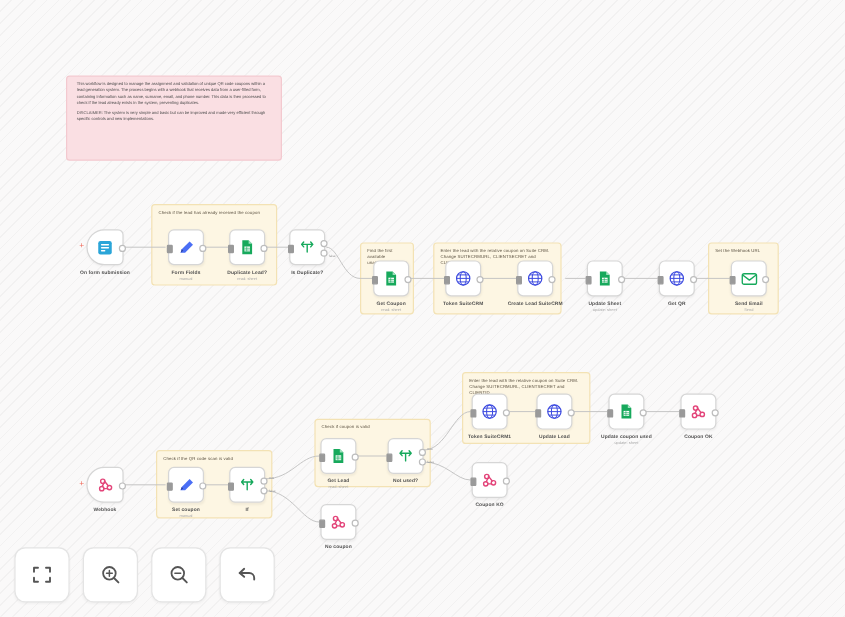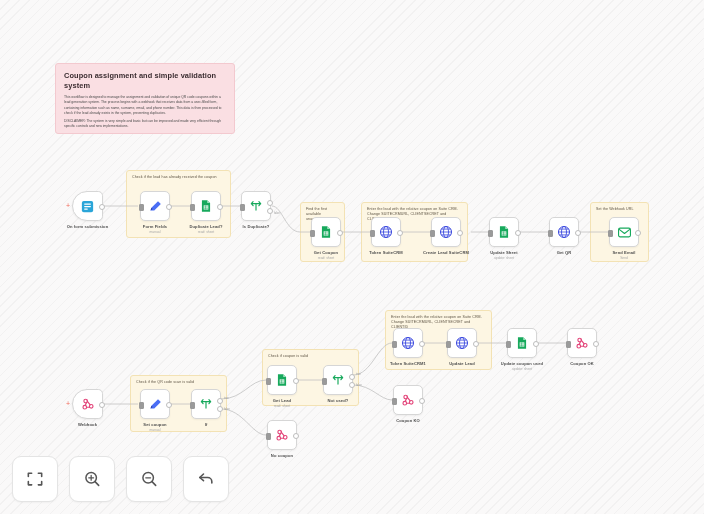--- a/index.html
+++ b/index.html
@@ -72,21 +72,20 @@
     box-shadow:0 1px 2px rgba(0,0,0,.04);cursor:pointer;
   }
   .tbtn svg{display:block;}
 </style>
 </head>
 <body>
 
 <div id="canvas">
 
   <div class="sticky sticky-pink" style="left:55px;top:63px;width:180px;height:71px;">
-    <div class="sticky-title">Coupon assignment and simple validation system</div>
     <div class="sticky-body">
       <p>This workflow is designed to manage the assignment and validation of unique QR code coupons within a lead generation system. The process begins with a webhook that receives data from a user-filled form, containing information such as name, surname, email, and phone number. This data is then processed to check if the lead already exists in the system, preventing duplicates.</p>
       <p>DISCLAIMER: The system is very simple and basic but can be improved and made very efficient through specific controls and new implementations.</p>
     </div>
   </div>
 
   <div class="sticky sticky-yellow" style="left:126px;top:170px;width:105px;height:68px;">
     <div class="sticky-title" style="font-size:3.6px;font-weight:normal;color:#5c5242;">Check if the lead has already received the coupon</div>
   </div>
 

